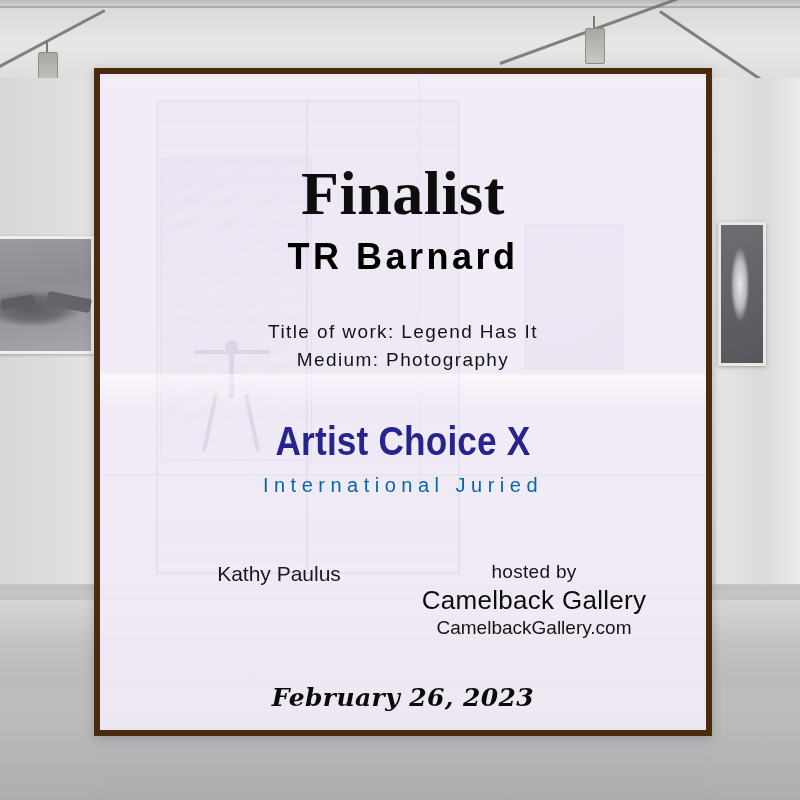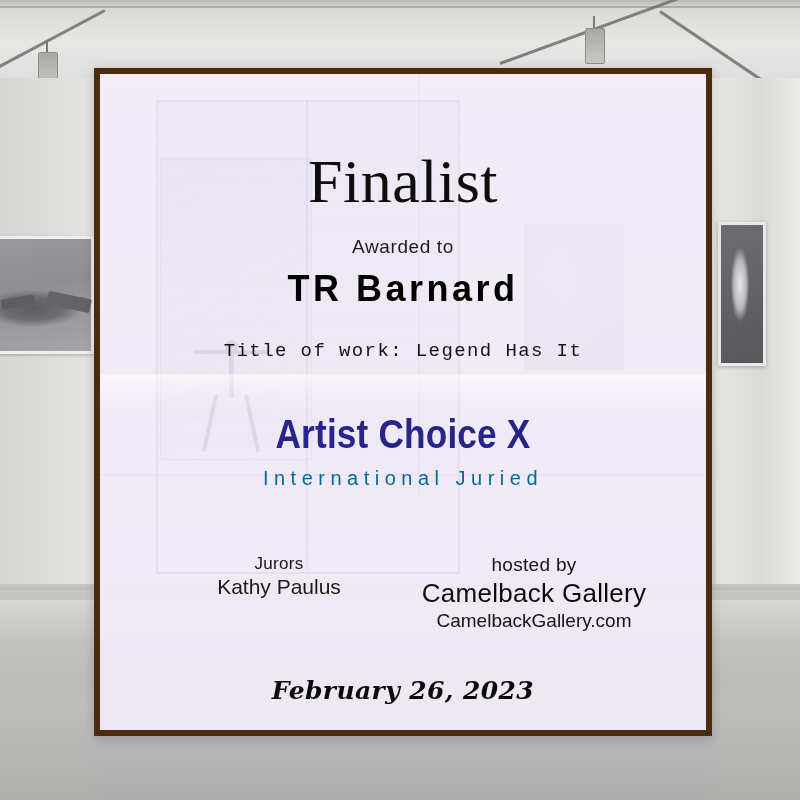--- a/index.html
+++ b/index.html
@@ -239,43 +239,42 @@
     width: 100%;
     height: 100%;
     text-align: center;
     color: #111;
   }
 
   .title-finalist {
     font-family: "Liberation Serif", "DejaVu Serif", serif;
     font-size: 62px;
     line-height: 1;
-    font-weight: 400;
+    font-weight: 700;
     color: #0d0d0d;
-    margin: 0;
+    margin: 12px;
     padding-top: 76px;
     letter-spacing: 0.5px;
   }
   .awarded-to {
     font-size: 19px;
     color: #1c1c1c;
     margin-top: 24px;
     letter-spacing: .6px;
     font-weight: 400;
   }
   .recipient {
     font-size: 36px;
     font-weight: 700;
     color: #000;
     letter-spacing: 3.5px;
     margin-top: 10px;
   }
   .work-lines {
-    margin-top: 28px;
-    font-family: Liberation Mono, monospace;
+    margin-top: 40px;
   }
   .work-line {
     font-size: 19px;
     letter-spacing: 1.4px;
     color: #141414;
     line-height: 1.45;
     font-weight: 400;
   }
   .exhibition-name {
     margin-top: 46px;
@@ -396,38 +395,37 @@
     </div>
     <div class="ghost ghost-artframe-right"></div>
     <div class="ghost ghost-wallline"></div>
     <div class="ghost ghost-floorline"></div>
     <div class="ghost ghost-sheen"></div>
 
     <div class="cert-content">
 
       <div class="title-finalist">Finalist</div>
 
-      <div class="awarded-to">Awarded to</div>
 
       <div class="recipient">TR Barnard</div>
 
       <div class="work-lines">
         <div class="work-line">Title of work: Legend Has It</div>
+        <div class="work-line">Medium: Photography</div>
       </div>
 
       <div class="exhibition-name">Artist Choice X</div>
 
       <div class="exhibition-sub">
         <div>International Juried</div>
       </div>
 
       <div class="columns">
 
         <div class="col col-left">
-          <div class="jurors-heading">Jurors</div>
           <div class="juror-name">Kathy Paulus</div>
         </div>
 
         <div class="col col-right">
           <div class="hosted-by">hosted by</div>
           <div class="gallery-name">Camelback Gallery</div>
           <div class="gallery-url">CamelbackGallery.com</div>
         </div>
 
       </div>

